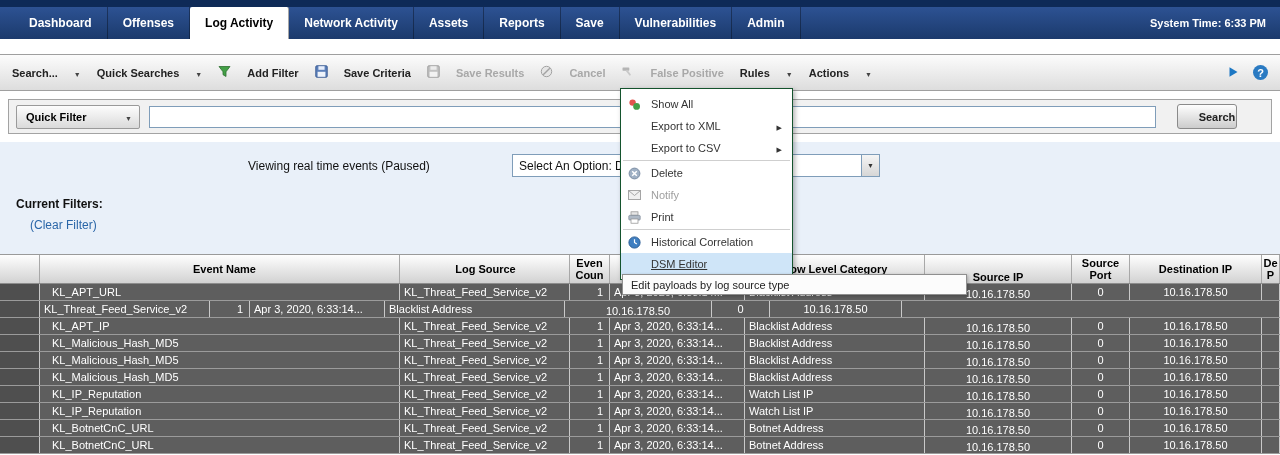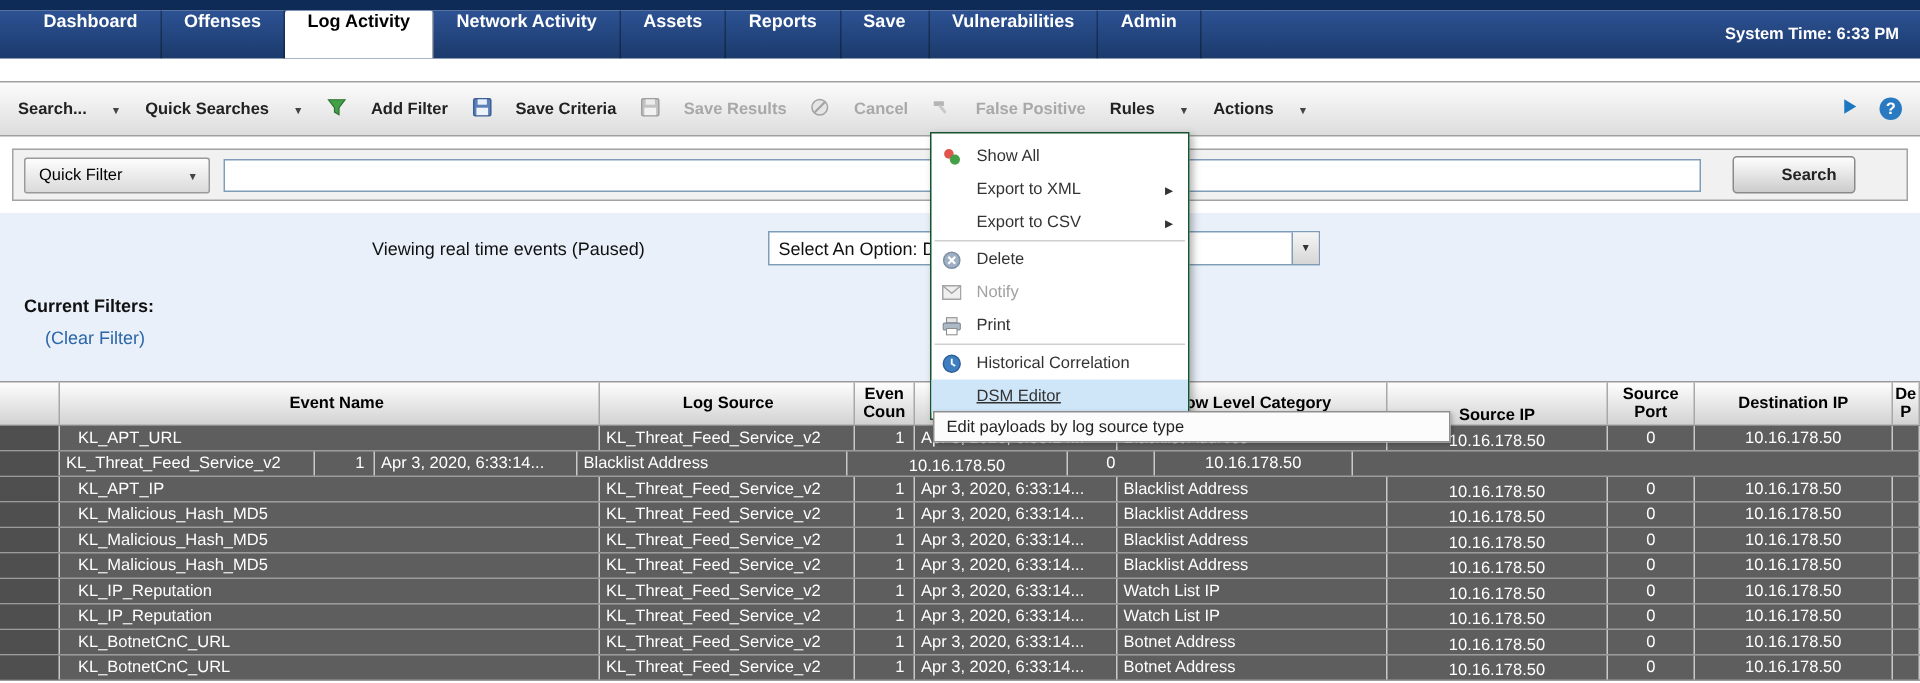--- a/index.html
+++ b/index.html
@@ -2,39 +2,39 @@
 <html><head>
 <meta charset="utf-8">
 <style>
   * { margin:0; padding:0; box-sizing:border-box; }
   body { font-family:"Liberation Sans", sans-serif; background:#fff; }
   #screen { position:relative; width:1280px; height:455px; background:#fff; overflow:hidden; }
 
   
   .topstrip { position:absolute; top:0; left:0; right:0; height:7px; background:#0e2a57; }
   .nav { position:absolute; top:7px; left:0; right:0; height:32px; background:linear-gradient(#2d5293,#1b3a6c); display:flex; align-items:stretch; padding-left:14px; }
-  .tab { display:flex; align-items:flex-start; padding:0 15px; color:#fff; font-size:12px; font-weight:bold; border-right:1px solid rgba(0,0,0,.35); cursor:pointer; white-space:nowrap; }
+  .tab { display:flex; align-items:center; padding:0 15px; color:#fff; font-size:12px; font-weight:bold; border-right:1px solid rgba(0,0,0,.35); cursor:pointer; white-space:nowrap; }
   .tab.active { background:#fff; color:#000; border-radius:2px 2px 0 0; }
   .systime { position:absolute; right:14px; top:7px; height:32px; display:flex; align-items:center; color:#fff; font-size:11px; font-weight:bold; }
 
   
   .toolbar { position:absolute; top:54px; left:0; right:0; height:37px; background:linear-gradient(#fcfcfc,#dddddd); border-top:1px solid #9f9f9f; border-bottom:1px solid #9f9f9f; display:flex; align-items:center; padding:0 12px; gap:16px; font-size:11px; font-weight:bold; color:#222; }
   .titem { display:flex; align-items:center; gap:16px; cursor:pointer; white-space:nowrap; }
   .titem.disabled { color:#a8a8a8; cursor:default; }
   .caret::before { content:"▼"; font-size:7px; color:#444; }
   .toolbar-right { margin-left:auto; display:flex; align-items:center; gap:14px; }
   .help-icon { width:15px; height:15px; border-radius:50%; background:#2a7ac2; color:#fff; font-size:11px; font-weight:bold; display:flex; align-items:center; justify-content:center; }
   .help-icon::after { content:"?"; }
 
   
   .qfbar { position:absolute; top:99px; left:8px; right:8px; height:35px; border:1px solid #a3a3a3; background:#f1f1f1; display:flex; align-items:center; padding:0 7px; gap:9px; }
-  .qf-dropdown { width:124px; height:24px; border:1px solid #9a9a9a; border-radius:2px; background:linear-gradient(#fdfdfd,#dadada); display:flex; align-items:center; font-size:11px; font-weight:normal; padding-left:9px; cursor:pointer; }
+  .qf-dropdown { width:124px; height:24px; border:1px solid #9a9a9a; border-radius:2px; background:linear-gradient(#fdfdfd,#dadada); display:flex; align-items:center; font-size:11px; font-weight:bold; padding-left:9px; cursor:pointer; }
   .qf-dropdown .caret { margin-left:auto; margin-right:7px; }
   .qf-input { flex:1; height:22px; border:1px solid #7f9db9; background:#fff; font-size:12px; padding:0 4px; margin-right:12px; font-family:"Liberation Sans",sans-serif; }
-  .qf-search { width:82px; height:25px; border:1px solid #8a8a8a; border-radius:3px; background:linear-gradient(#fefefe,#cccccc); font-size:11px; font-weight:bold; color:#222; display:flex; align-items:center; justify-content:center; margin-right:27px; cursor:pointer;padding-left:20px; }
+  .qf-search { width:60px; height:25px; border:1px solid #8a8a8a; border-radius:3px; background:linear-gradient(#fefefe,#cccccc); font-size:11px; font-weight:bold; color:#222; display:flex; align-items:center; justify-content:center; margin-right:27px; cursor:pointer;padding-left:20px; }
 
   
   .infopanel { position:absolute; top:142px; left:0; right:0; height:112px; background:#e9f0f9; font-size:12px; color:#111; }
   .viewing-text { position:absolute; left:248px; top:17px; }
   .view-label { position:absolute; left:474px; top:17px;margin-left:41px; }
   .view-select { position:absolute; left:512px; top:12px; width:368px; height:23px; background:#fff; border:1px solid #7f9db9; display:flex; align-items:center; font-size:12px; padding-left:6px; cursor:pointer; }
   .view-select .arrowbox { margin-left:auto; width:18px; height:100%; background:linear-gradient(#f5f5f5,#d6d6d6); border-left:1px solid #7f9db9; display:flex; align-items:center; justify-content:center; }
   .view-select .arrowbox::after { content:"▼"; font-size:7px; color:#333; }
   .cf-heading { position:absolute; left:16px; top:55px; font-weight:bold; }
   .cf-line { position:absolute; left:30px; top:76px; display:flex; gap:10px; }

